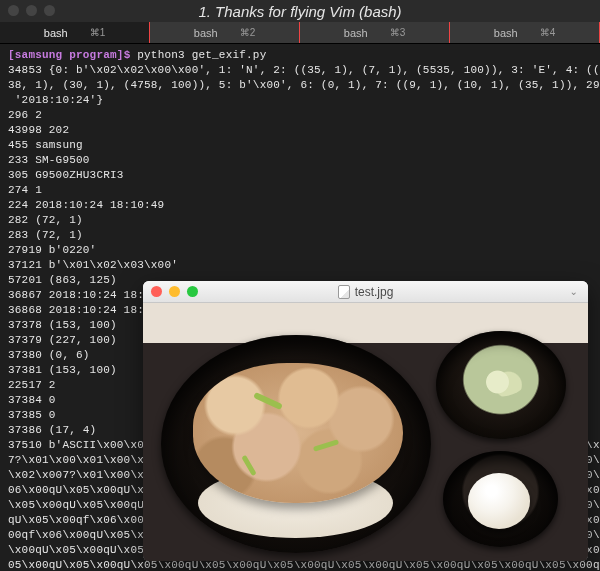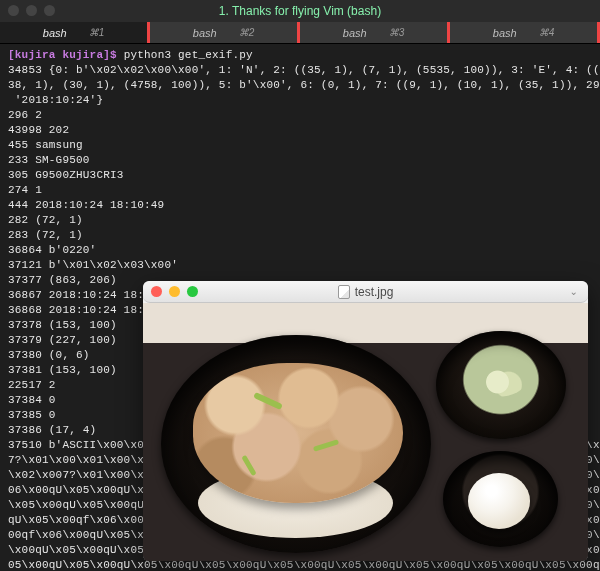--- a/index.html
+++ b/index.html
@@ -16,46 +16,46 @@
     .term-window {
       position: absolute; left: 0; top: 0; width: 600px; height: 571px;
       background: #1e1e1e;
       display: flex; flex-direction: column;
     }
     .term-titlebar {
       height: 22px; background: #2b2b2b;
       display: flex; align-items: center; justify-content: center;
       position: relative;
       font-family: -apple-system, BlinkMacSystemFont, "Helvetica Neue", sans-serif;
-      font-size: 12px;
-      color: #86efac;
+      font-size: 15px;
+      color: #e5e5e5;
+      font-style: italic;
     }
     .traffic {
       position: absolute; left: 8px; top: 5px;
       display: flex; gap: 7px;
     }
     .traffic span {
       width: 11px; height: 11px; border-radius: 50%;
       display: inline-block;
       background: #444;
     }
     .tabs {
       height: 22px; display: flex; border-bottom: 1px solid #000;
       background: #2a2a2a;
     }
     .tab {
       flex: 1 1 auto; min-width: 0;
       display: flex; align-items: center; justify-content: center;
       gap: 22px;
-      border-right: 3px solid #ef4444;
+      border-right: 1px solid #ef4444;
       font-family: -apple-system, BlinkMacSystemFont, "Helvetica Neue", sans-serif;
       font-size: 11px;
       color: #bfbfbf;
       background: #383838;
-      font-style: italic;
     }
     .tab.active { background: #1e1e1e; color: #e8e8e8; }
     .tab .cmdkey { color: #9a9a9a; font-size: 10px; }
     .term-body {
       flex: 1; padding: 4px 8px 8px 8px;
       white-space: pre;
       line-height: 15px;
       font-size: 11px;
       letter-spacing: 0.2px;
       color: #e6e6e6;
@@ -77,21 +77,20 @@
     }
     .img-titlebar {
       height: 22px;
       background: linear-gradient(#f6f6f6,#e3e3e3);
       border-bottom: 1px solid #c7c7c7;
       display: flex; align-items: center; justify-content: center;
       position: relative;
       font-family: -apple-system, BlinkMacSystemFont, "Helvetica Neue", sans-serif;
       font-size: 12px;
       color: #4a4a4a;
-      border-radius: 7px;
     }
     .img-titlebar .traffic2 {
       position: absolute; left: 8px; top: 5px; display: flex; gap: 7px;
     }
     .dot-r { background:#ff5f57;} .dot-y{background:#febc2e;} .dot-g{background:#28c840;}
     .traffic2 span { width:11px; height:11px; border-radius:50%; display:inline-block;}
     .img-title { display:flex; align-items:center; gap:5px; }
     .img-icon {
       width:12px; height:14px; border:1px solid #999; border-radius:2px;
       background: linear-gradient(135deg,#fff 60%,#e5e5e5 60%);
@@ -190,36 +189,36 @@
     </div>
     <div class="tab">
       <span>bash</span>
       <span class="cmdkey">⌘3</span>
     </div>
     <div class="tab">
       <span>bash</span>
       <span class="cmdkey">⌘4</span>
     </div>
   </div>
-  <div class="term-body"><span class="prompt-host">[kujira kujira]</span><span class="prompt-dollar">$</span> <span>python3 get_exif.py</span>
+  <div class="term-body"><span class="prompt-host">[samsung program]</span><span class="prompt-dollar">$</span> <span>python3 get_exif.py</span>
 <span class="blk">34853 {0: b'\x02\x02\x00\x00', 1: 'N', 2: ((35, 1), (7, 1), (5535, 100)), 3: 'E', 4: ((1</span>
 <span class="blk">38, 1), (30, 1), (4758, 100)), 5: b'\x00', 6: (0, 1), 7: ((9, 1), (10, 1), (35, 1)), 29:</span>
 <span class="blk"> '2018:10:24'}</span>
 <span class="blk">296 2</span>
 <span class="blk">43998 202</span>
 <span class="blk">455 samsung</span>
 <span class="blk">233 SM-G9500</span>
 <span class="blk">305 G9500ZHU3CRI3</span>
 <span class="blk">274 1</span>
-<span class="blk">444 2018:10:24 18:10:49</span>
+<span class="blk">224 2018:10:24 18:10:49</span>
 <span class="blk">282 (72, 1)</span>
 <span class="blk">283 (72, 1)</span>
-<span class="blk">36864 b'0220'</span>
+<span class="blk">27919 b'0220'</span>
 <span class="blk">37121 b'\x01\x02\x03\x00'</span>
-<span class="blk">37377 (863, 206)</span>
+<span class="blk">57201 (863, 125)</span>
 <span class="blk">36867 2018:10:24 18:10:49</span>
 <span class="blk">36868 2018:10:24 18:10:49</span>
 <span class="blk">37378 (153, 100)</span>
 <span class="blk">37379 (227, 100)</span>
 <span class="blk">37380 (0, 6)</span>
 <span class="blk">37381 (153, 100)</span>
 <span class="blk">22517 2</span>
 <span class="blk">37384 0</span>
 <span class="blk">37385 0</span>
 <span class="blk">37386 (17, 4)</span>

